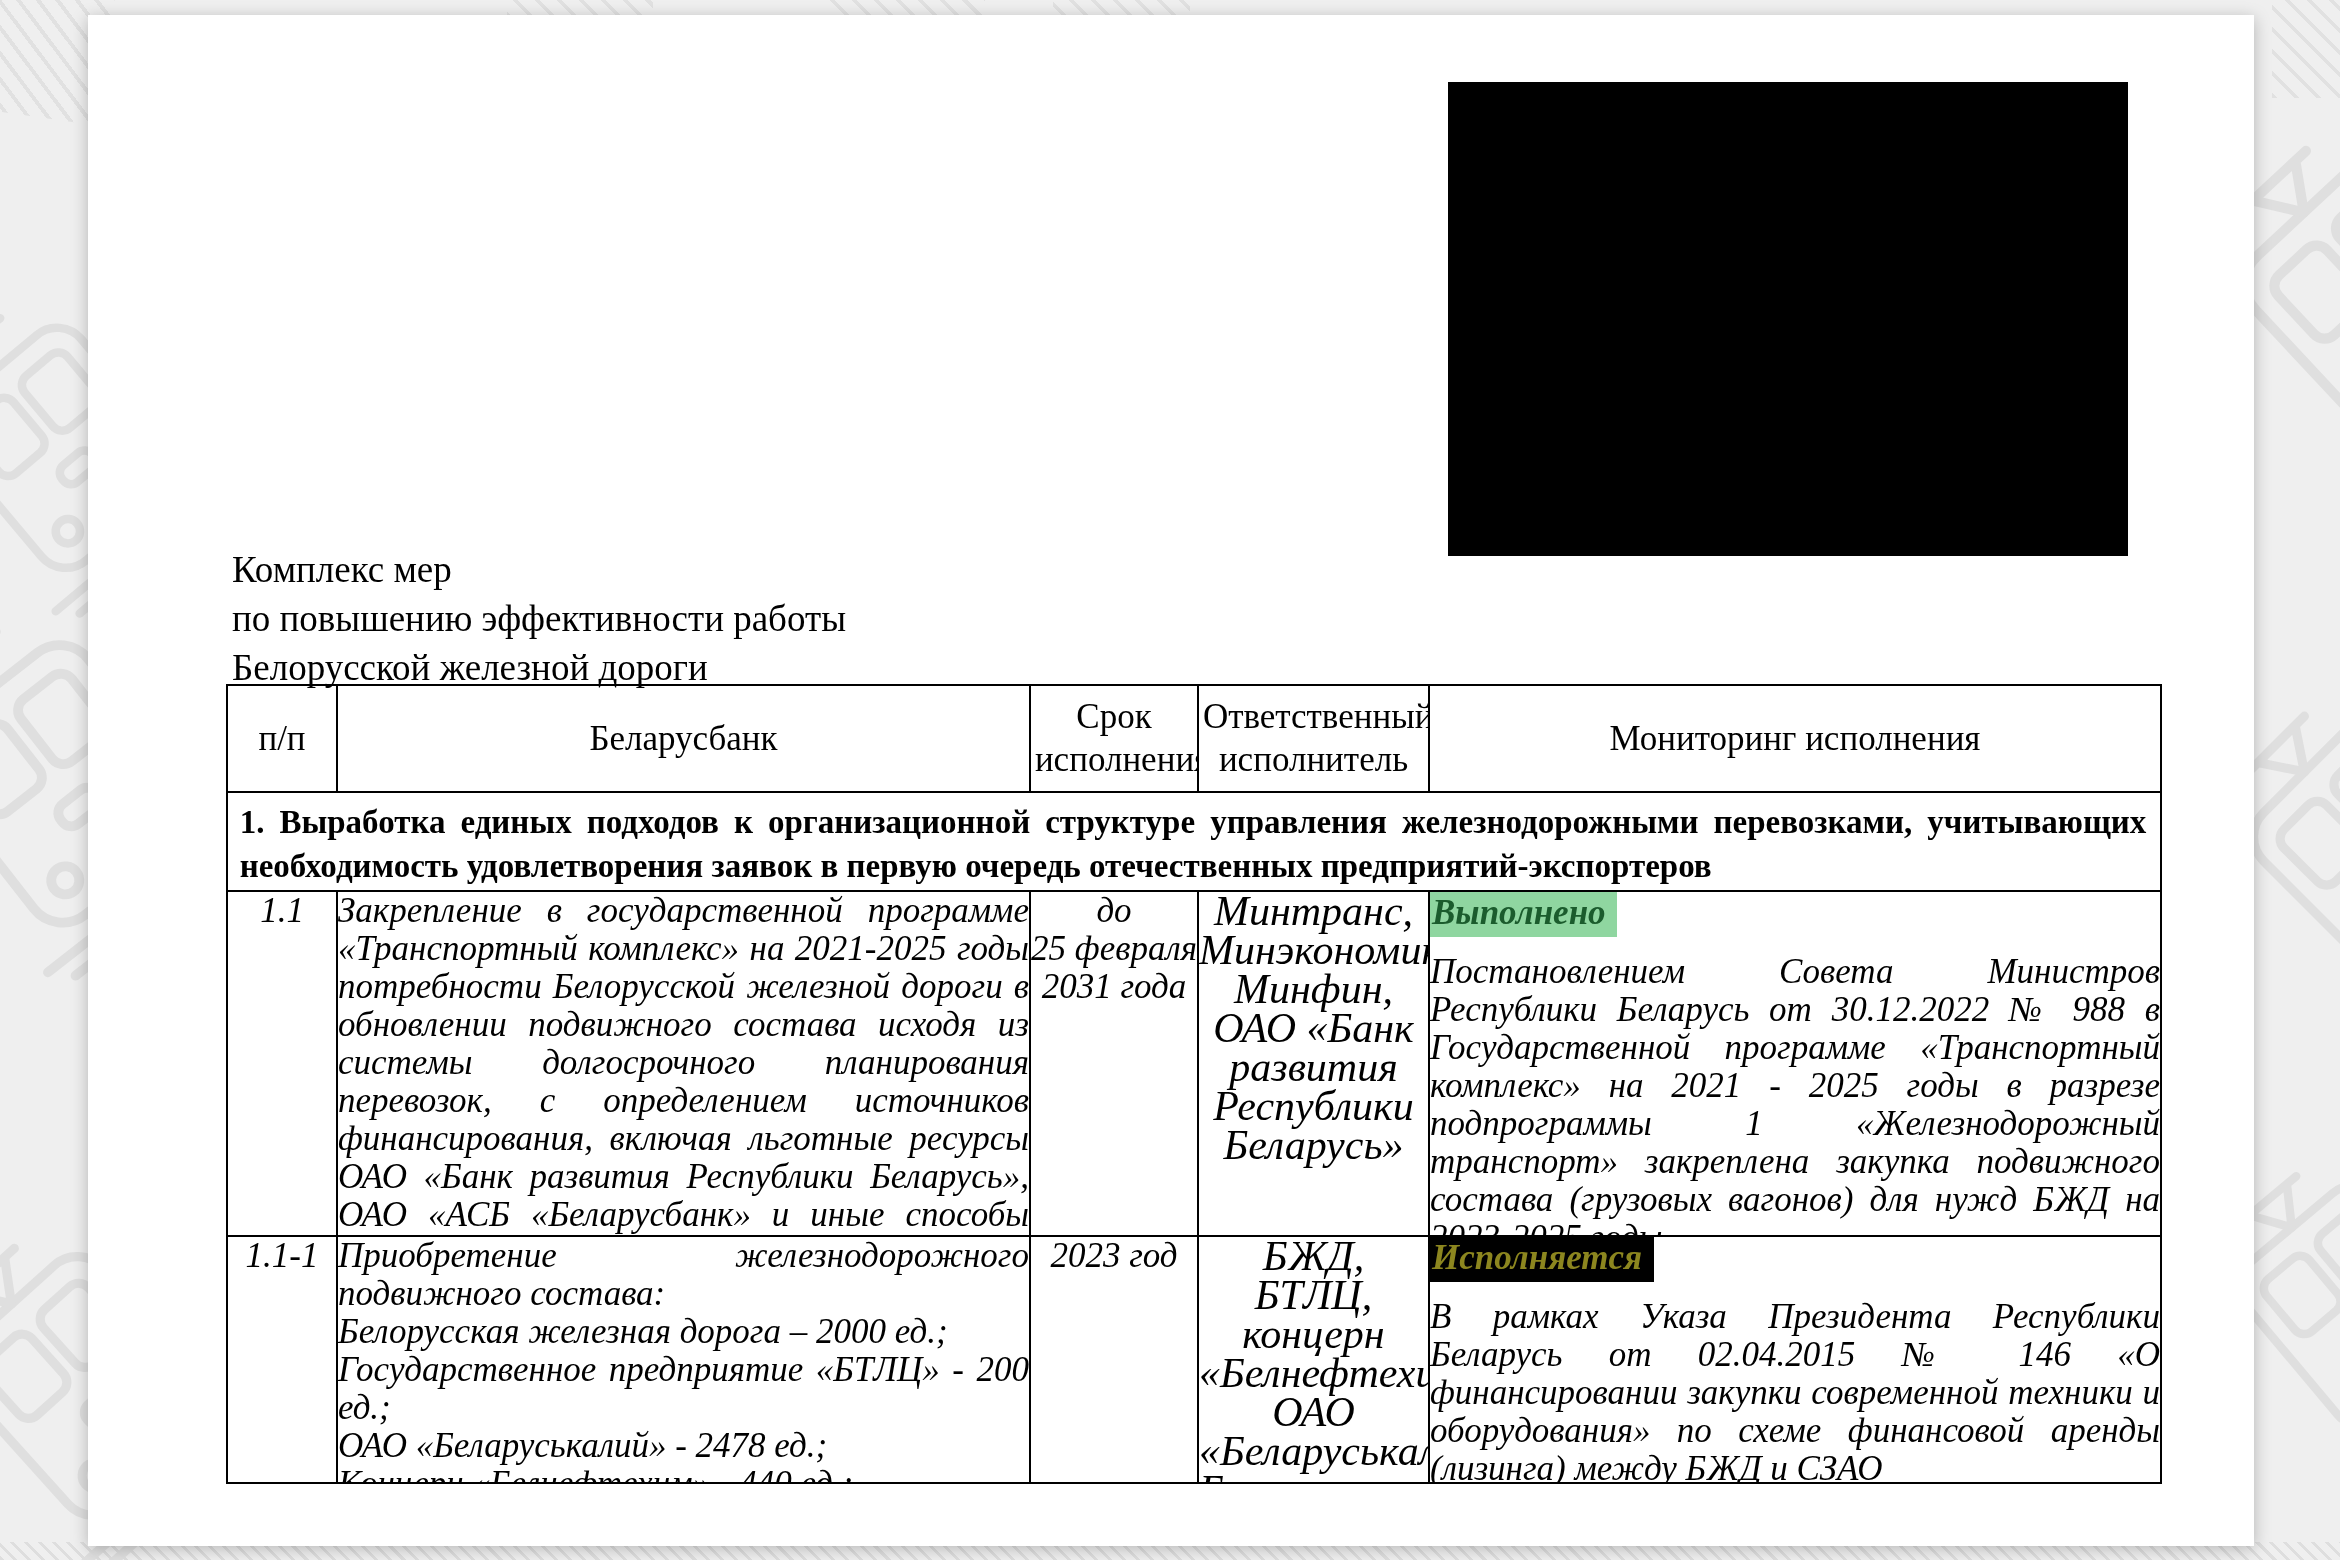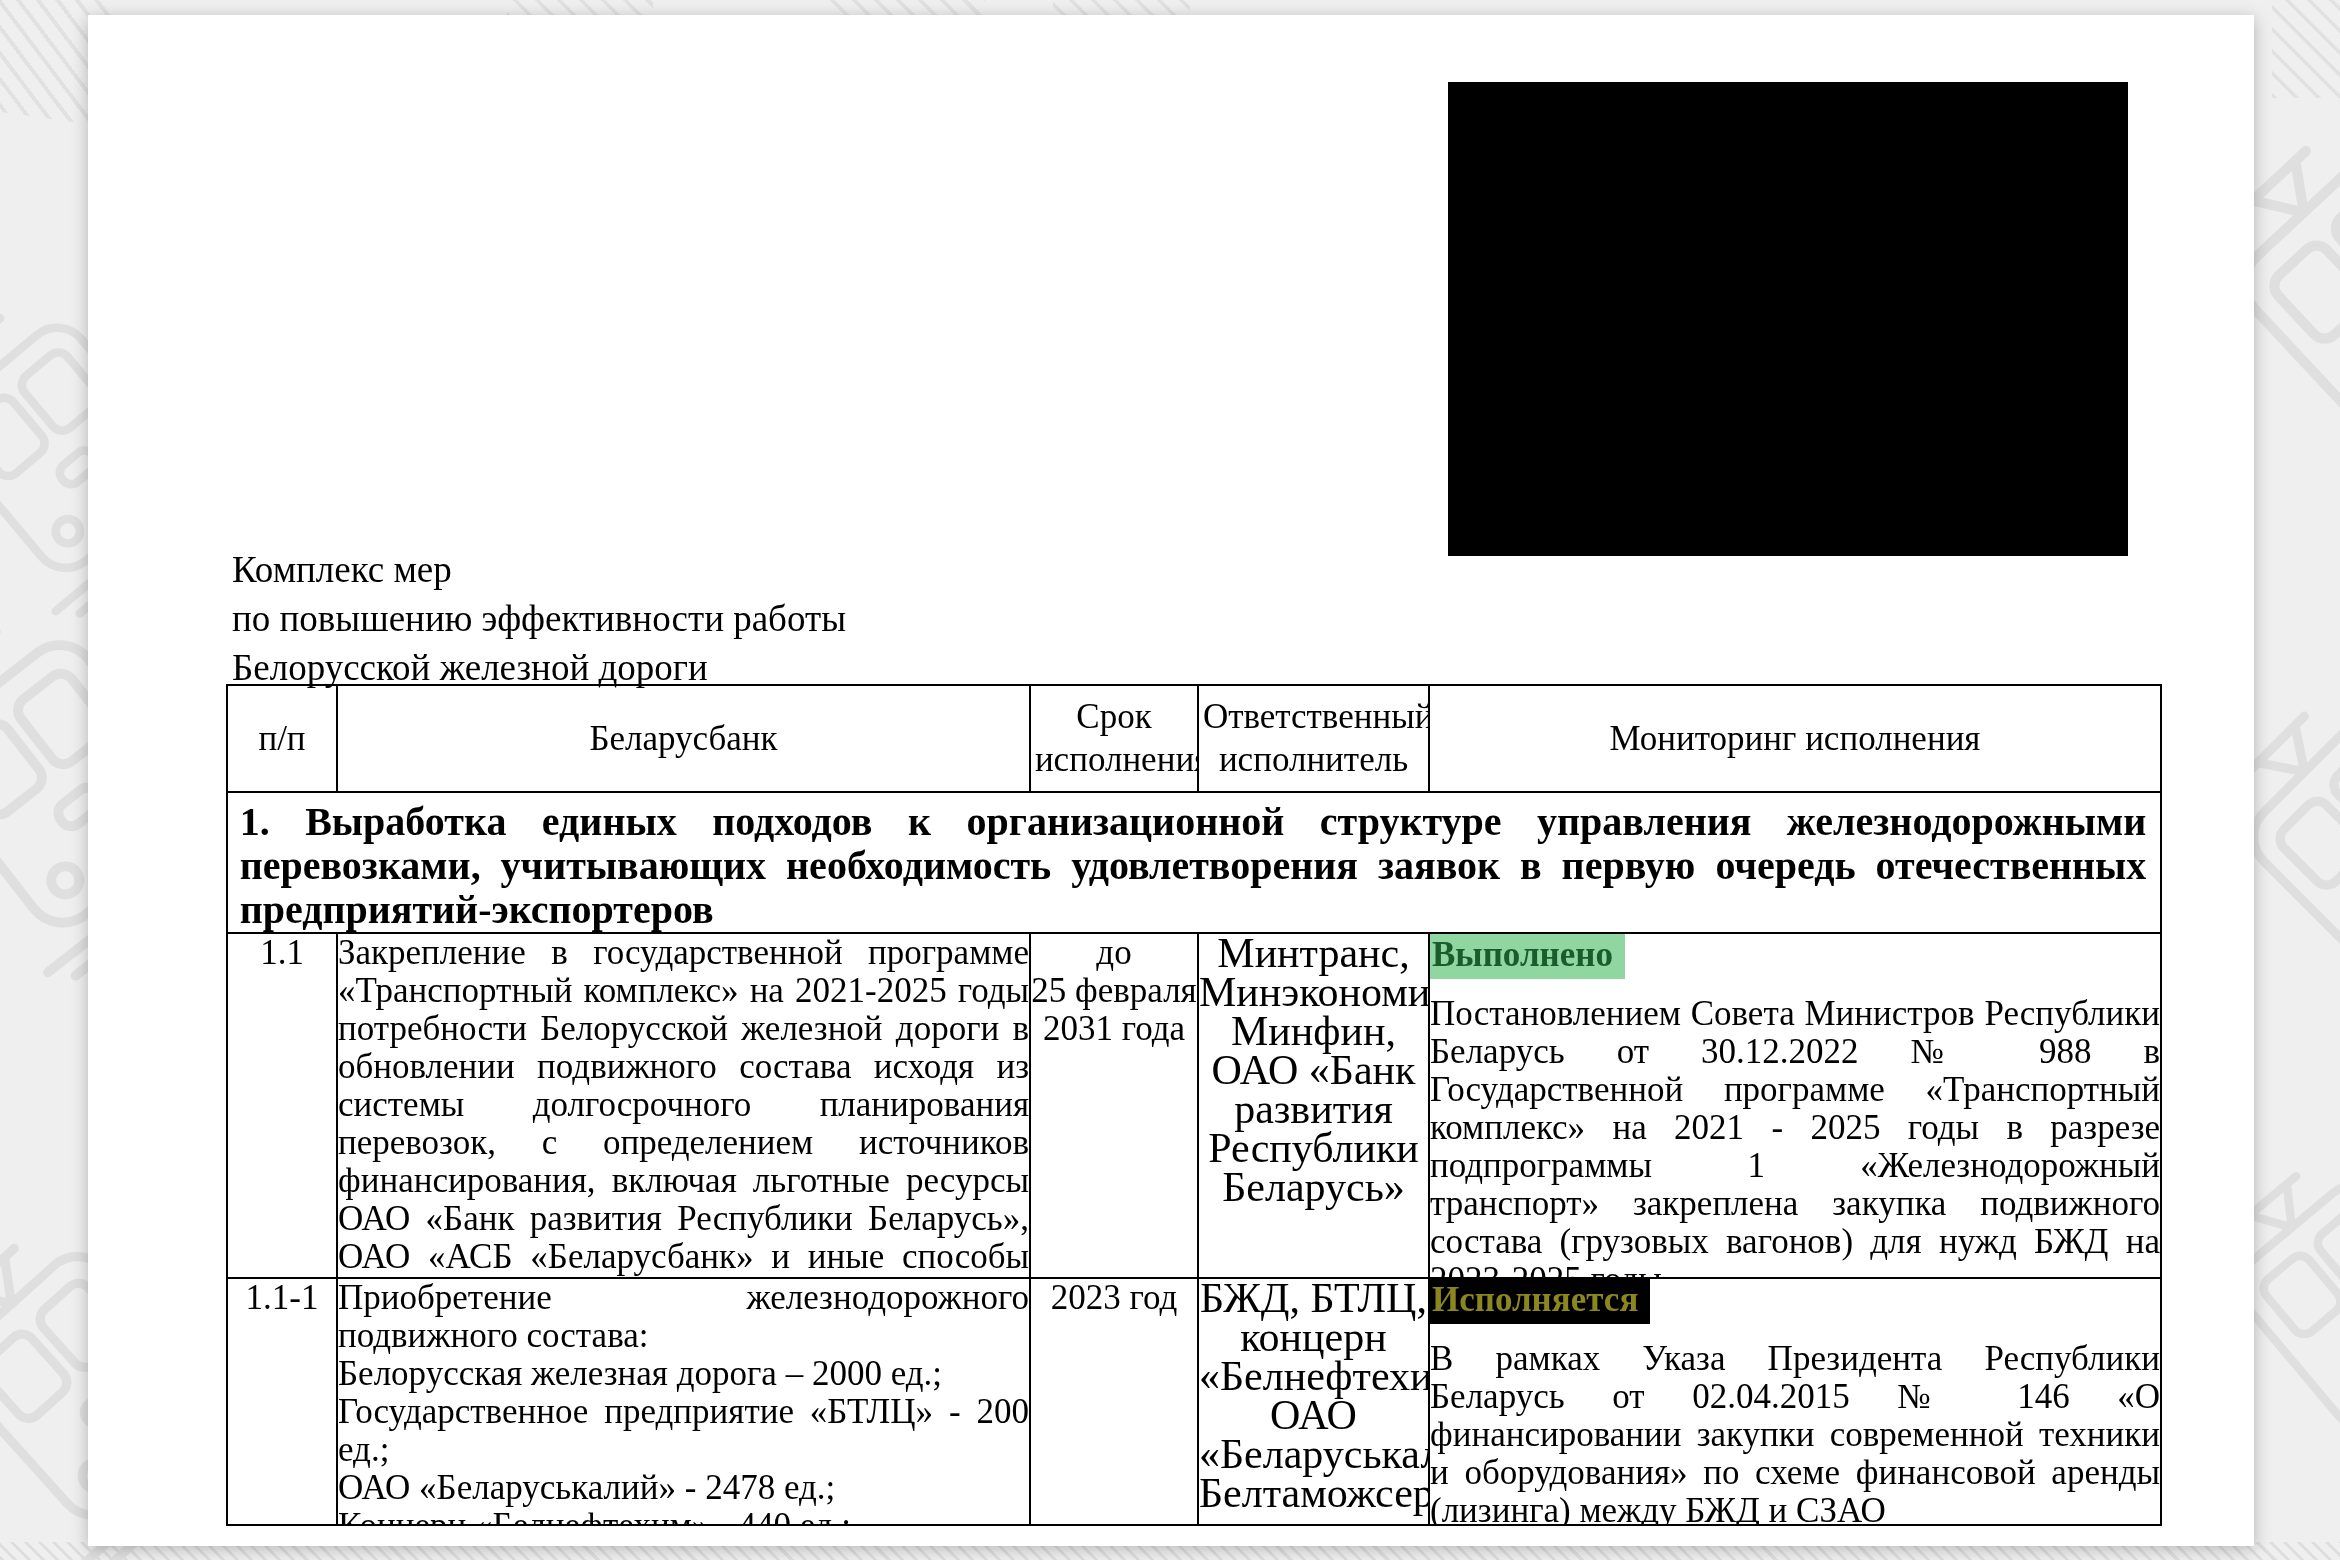--- a/index.html
+++ b/index.html
@@ -43,23 +43,23 @@
   }
   .doc-table td,.doc-table th{
     border:2.9px solid #000;vertical-align:top;padding:0;overflow:hidden;
   }
   tr.head th{
     height:105px;vertical-align:middle;text-align:center;
     font-weight:normal;font-size:35px;line-height:43px;padding:0 3.9px;
   }
   tr.section td{
     height:90px;font-weight:bold;text-align:justify;
-    font-size:40px;line-height:44px;padding:7.8px 13.7px 0 11.7px;
+    font-size:33px;line-height:44px;padding:7.8px 13.7px 0 11.7px;
   }
-  .box{overflow:hidden;}
+  .box{overflow:hidden;font-style:italic;}
   tr.row1 .box{height:343px;}
   tr.row2 .box{height:245px;}
   .c-num{text-align:center;padding-top:7.8px;}
   .c-name{padding:7.8px 7.8px 0 9.8px;text-align:justify;}
   .c-dl{text-align:center;padding-top:7.8px;}
   .c-ex{text-align:center;font-size:42px;line-height:39px;padding:7.8px 2px 0;}
   .c-mon{padding:7.8px 13.7px 0 11.7px;}
   .pre{white-space:pre-line;}
   .status{
     display:inline-block;font-weight:bold;

